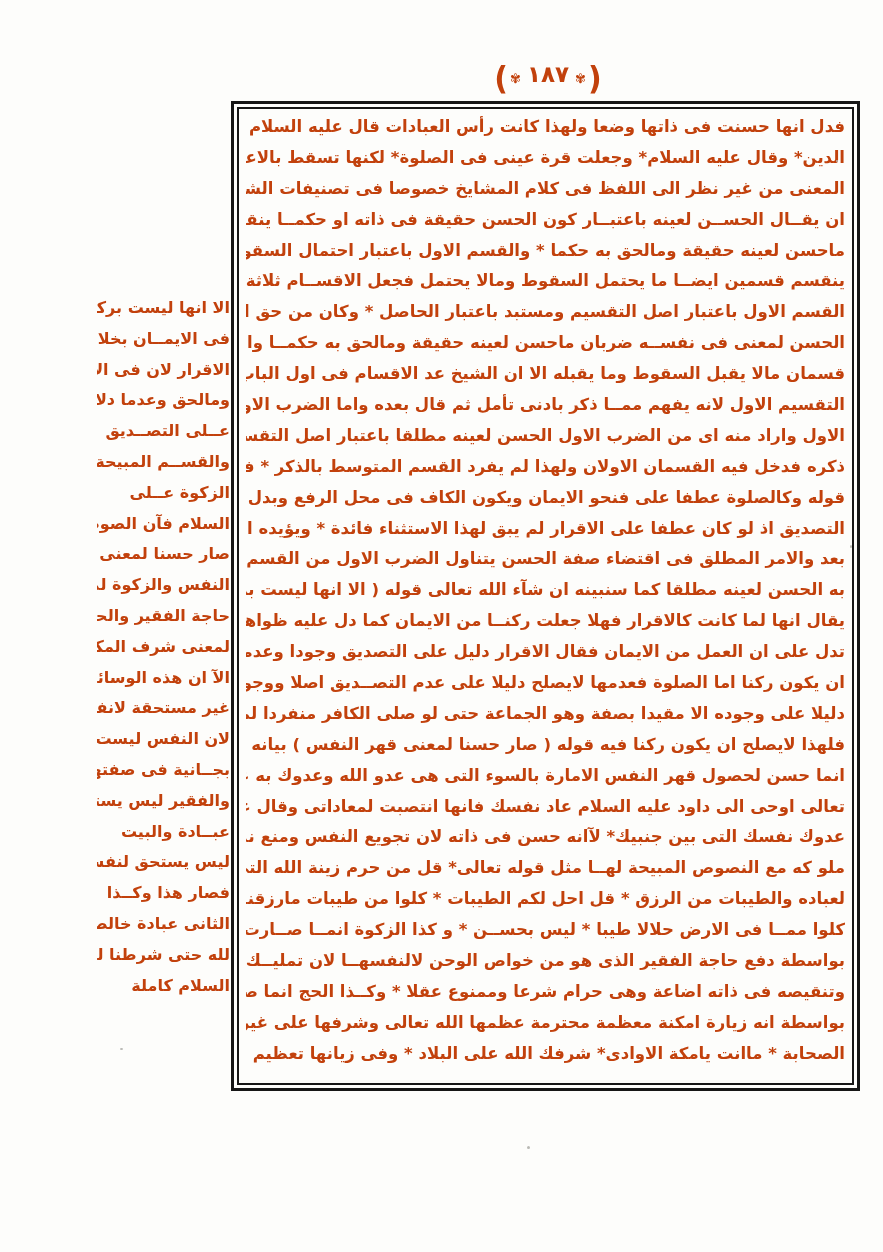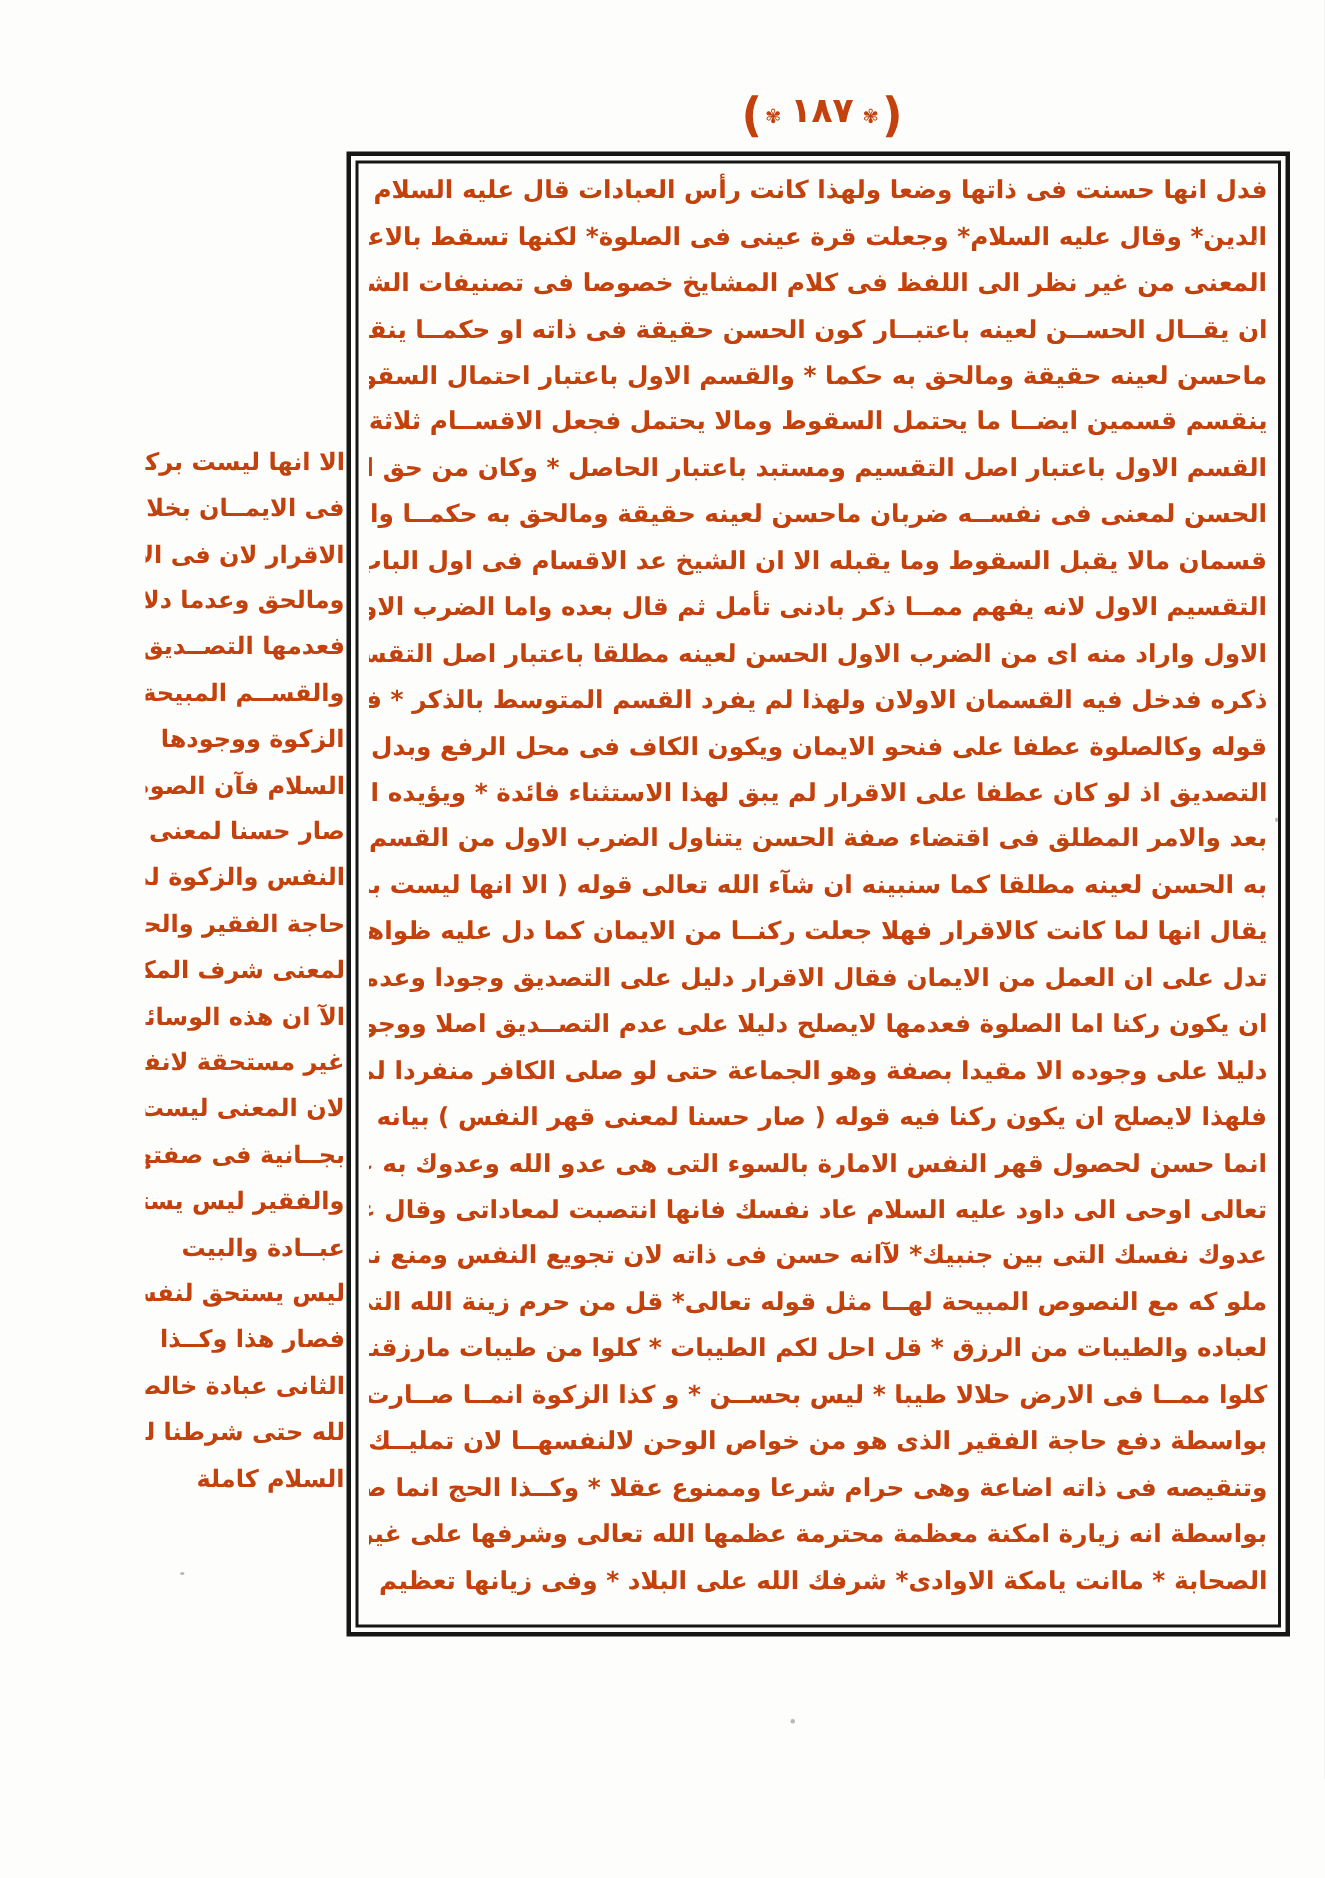--- a/index.html
+++ b/index.html
@@ -141,31 +141,31 @@
           <div class="line">الصحابة * ماانت يامكة الاوادى* شرفك الله على البلاد * وفى زيانها تعظيم صاحبها فصار</div>
         </div>
     </div>
   </div>
 
   <div class="margin-note">
       <div class="mline">الا انها ليست بركن</div>
       <div class="mline">فى الايمــان بخلاف</div>
       <div class="mline">الاقرار لان فى الاقرار</div>
       <div class="mline">ومالحق وعدما دلالة</div>
-      <div class="mline">فعدمها التصــديق</div>
+      <div class="mline">عــلى التصــديق</div>
       <div class="mline">والقســم المبيحة</div>
-      <div class="mline">الزكوة ووجودها</div>
+      <div class="mline">الزكوة عــلى</div>
       <div class="mline">السلام فآن الصوم</div>
       <div class="mline">صار حسنا لمعنى قهر</div>
       <div class="mline">النفس والزكوة لمعنى</div>
       <div class="mline">حاجة الفقير والحج</div>
       <div class="mline">لمعنى شرف المكان</div>
       <div class="mline">الآ ان هذه الوسائط</div>
       <div class="mline">غير مستحقة لانفسها</div>
-      <div class="mline">لان المعنى ليست</div>
+      <div class="mline">لان النفس ليست</div>
       <div class="mline">بجــانية فى صفتهــا</div>
       <div class="mline">والفقير ليس يستحق</div>
       <div class="mline">عبــادة والبيت</div>
       <div class="mline">ليس يستحق لنفسه</div>
       <div class="mline">فصار هذا وكــذا</div>
       <div class="mline">الثانى عبادة خالصة</div>
       <div class="mline">لله حتى شرطنا لها</div>
       <div class="mline">السلام كاملة</div>
     </div>
 

